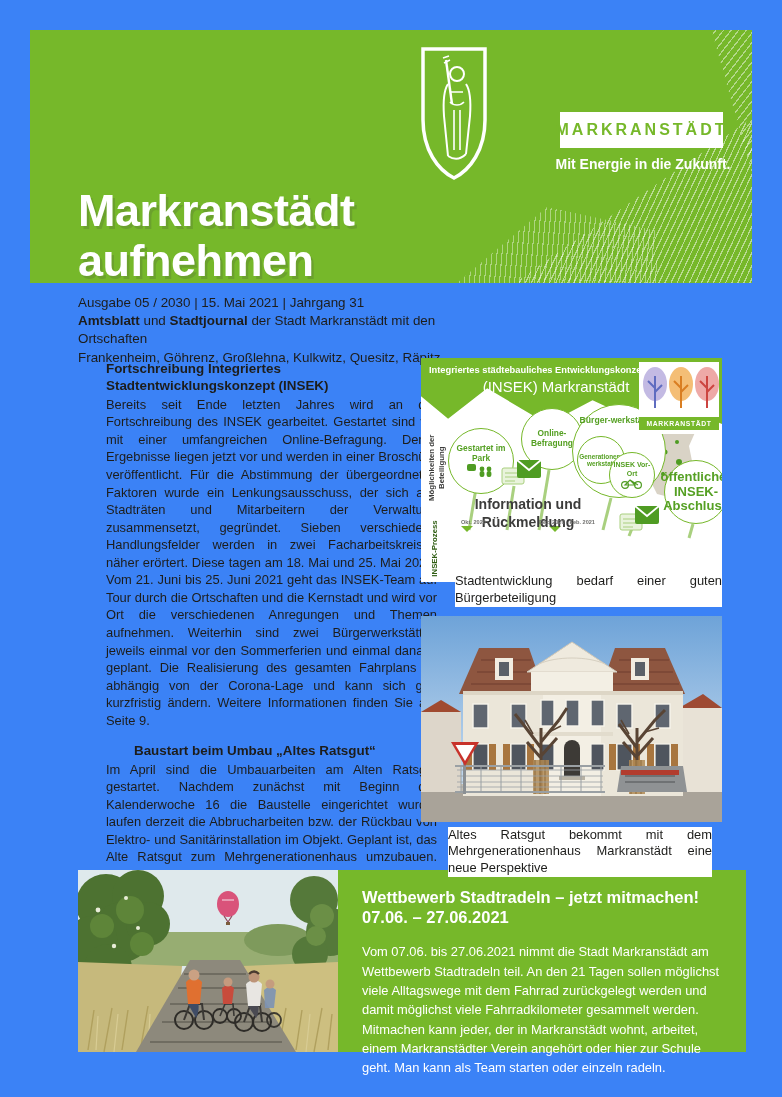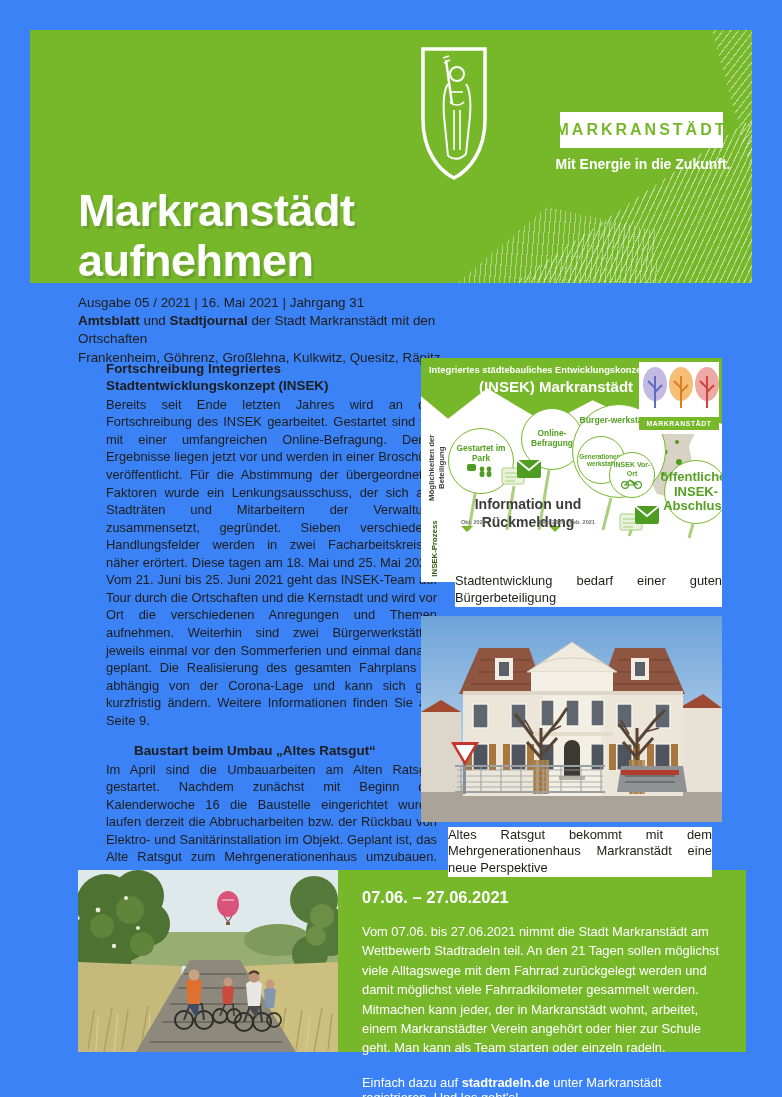--- a/index.html
+++ b/index.html
@@ -37,21 +37,21 @@
   .art2 { margin-top:13px;padding-left:28px; }
 
   
   .col-right { position:absolute; left:421px; top:358px; width:301px; }
 
   
   .infographic { position:relative; width:301px; height:224px; background:#fff; overflow:hidden; }
   .ig-banner { position:absolute; left:0; top:0; width:301px; height:66px; background:#76b82a;
     clip-path:polygon(0 0,100% 0,100% 100%,86% 74%,72% 96%,57% 64%,42% 100%,22% 46%,9% 92%,0 58%); }
   .ig-banner-l1 { position:absolute; left:8px; top:7px; width:240px; color:#fff; font-weight:bold; font-size:9.3px; }
-  .ig-banner-l2 { position:absolute; left:50px; top:20px; width:170px; color:#fff; font-weight:bold; font-size:15px; text-align:center; }
+  .ig-banner-l2 { position:absolute; left:50px; top:20px; width:170px; color:#fff; font-weight:normal; font-size:15px; text-align:center; }
   .ig-logo { position:absolute; right:3px; top:4px; width:80px; height:72px; background:#fff; z-index:5; }
   .ig-logo-bar { position:absolute; left:0; bottom:4px; width:100%; height:13px; background:#76b82a;
     color:#fff; font-weight:bold; font-size:6.8px; letter-spacing:.6px; text-align:center; line-height:13px; }
   .ig-side-label { position:absolute; left:-34px; top:100px; width:100px; transform:rotate(-90deg);
     font-size:7.8px; font-weight:bold; color:#3c3c3b; text-align:center; line-height:1.25; }
   .ig-side-label2 { position:absolute; left:-22px; top:186px; width:70px; transform:rotate(-90deg);
     font-size:7.8px; font-weight:bold; color:#2f5d12; text-align:center; z-index:4; }
   .circ { position:absolute; border:1.6px solid #76b82a; border-radius:50%; background:#fff;
     display:flex; flex-direction:column; align-items:center; justify-content:center; text-align:center;
     font-weight:bold; color:#55a023; z-index:3; line-height:1.15; }
@@ -117,21 +117,21 @@
     </div>
     <div class="tagline">Mit Energie in die Zukunft.</div>
 
     <div class="masthead-title">
       <div>Markranstädt</div>
       <div>aufnehmen</div>
     </div>
   </div>
 
   <div class="issue-block">
-    <div>Ausgabe 05 / 2021 | 16. Mai 2021 | Jahrgang 31</div>
+    <div>Ausgabe 05 / 2030 | 15. Mai 2021 | Jahrgang 31</div>
     <div><b>Amtsblatt</b><span> und </span><b>Stadtjournal</b><span> der Stadt Markranstädt mit den Ortschaften</span></div>
     <div>Frankenheim, Göhrenz, Großlehna, Kulkwitz, Quesitz, Räpitz</div>
   </div>
 
   <div class="col-left">
     <div class="art-heading">Fortschreibung Integriertes Stadtentwicklungskonzept (INSEK)</div>
     <div class="art-body">Bereits seit Ende letzten Jahres wird an der Fortschreibung des INSEK gearbeitet. Gestartet sind wir mit einer umfangreichen Online-Befragung. Deren Ergebnisse liegen jetzt vor und werden in einer Broschüre veröffentlicht. Für die Abstimmung der übergeordneten Faktoren wurde ein Lenkungsausschuss, der sich aus Stadträten und Mitarbeitern der Verwaltung zusammensetzt, gegründet. Sieben verschiedene Handlungsfelder werden in zwei Facharbeitskreisen näher erörtert. Diese tagen am 18. Mai und 25. Mai 2021. Vom 21. Juni bis 25. Juni 2021 geht das INSEK-Team auf Tour durch die Ortschaften und die Kernstadt und wird vor Ort die verschiedenen Anregungen und Themen aufnehmen. Weiterhin sind zwei Bürgerwerkstätten jeweils einmal vor den Sommerferien und einmal danach geplant. Die Realisierung des gesamten Fahrplans ist abhängig von der Corona-Lage und kann sich ggf. kurzfristig ändern. Weitere Informationen finden Sie auf Seite 9.</div>
     <div class="art-heading art2">Baustart beim Umbau „Altes Ratsgut“</div>
     <div class="art-body">Im April sind die Umbauarbeiten am Alten Ratsgut gestartet. Nachdem zunächst mit Beginn der Kalenderwoche 16 die Baustelle eingerichtet wurde, laufen derzeit die Abbrucharbeiten bzw. der Rückbau von Elektro- und Sanitärinstallation im Objekt. Geplant ist, das Alte Ratsgut zum Mehrgenerationenhaus umzubauen. „Wir hoffen auf eine Fertigstellung bis zum Jahresende.“, sagt Bürgermeisterin Nadine Stitterich, „Erst mit dem Umzug des MGHs können wir mit dem Umbau zur Erweiterung der Kita Weißbachzwerge beginnen, um einen weiteren dringend benötigten Krippenbereich zu schaffen. Beide Projekte sind für die nachhaltige Stadtentwicklung von großer Bedeutung. Sie stärken unsere soziale Infrastruktur vor Ort. Deshalb genießen die Projekte eine hohe Priorität ...“. Lesen Sie weiter auf Seite 8.</div>
   </div>
@@ -423,20 +423,21 @@
       </g>
       <g opacity=".9">
         <path d="M186 120 q6 -6 12 0 l-2 18 h-9 Z" fill="#7d93b5"></path>
         <circle cx="192" cy="114" r="4.5" fill="#c59a7e"></circle>
         <circle cx="196" cy="150" r="7" fill="none" stroke="#2e2c28" stroke-width="1.8"></circle>
       </g>
     </svg>
 
     <div class="radeln-box">
       <div class="radeln-title">
+        <div>Wettbewerb Stadtradeln – jetzt mitmachen!</div>
         <div>07.06. – 27.06.2021</div>
       </div>
       <div class="radeln-body">Vom 07.06. bis 27.06.2021 nimmt die Stadt Markranstädt am Wettbewerb Stadtradeln teil. An den 21 Tagen sollen möglichst viele Alltagswege mit dem Fahrrad zurückgelegt werden und damit möglichst viele Fahrradkilometer gesammelt werden. Mitmachen kann jeder, der in Markranstädt wohnt, arbeitet, einem Markranstädter Verein angehört oder hier zur Schule geht. Man kann als Team starten oder einzeln radeln.</div>
       <div class="radeln-cta"><span>Einfach dazu auf </span><b>stadtradeln.de</b><span> unter Markranstädt registrieren. Und los geht's!</span></div>
     </div>
   </div>
 
 </div>
 
 </body></html>

